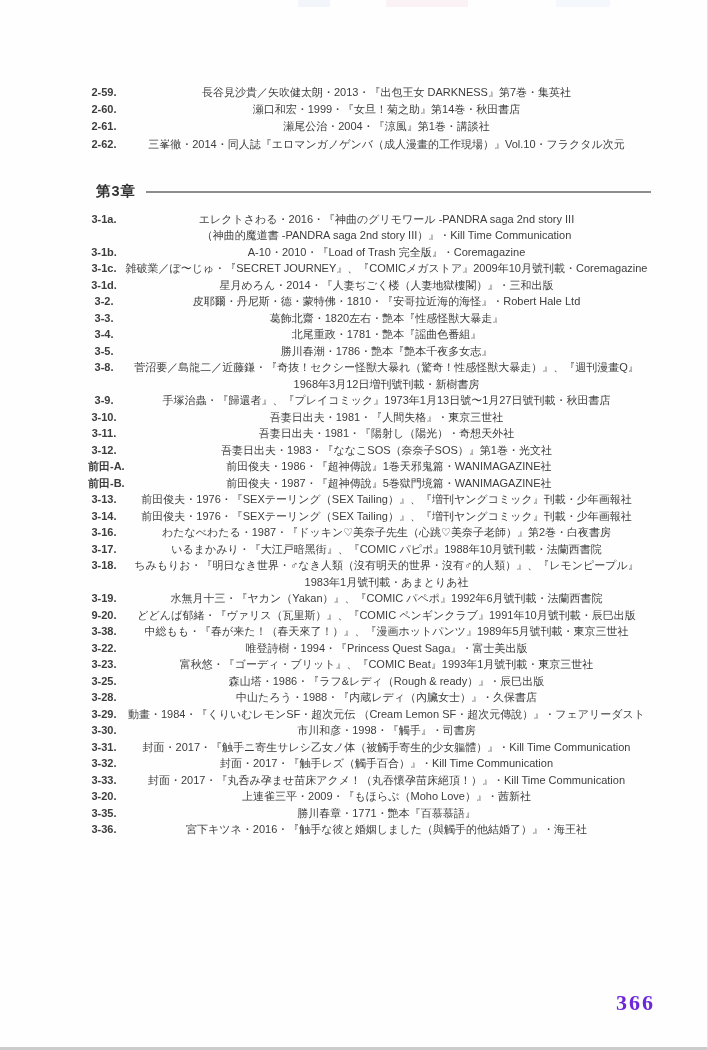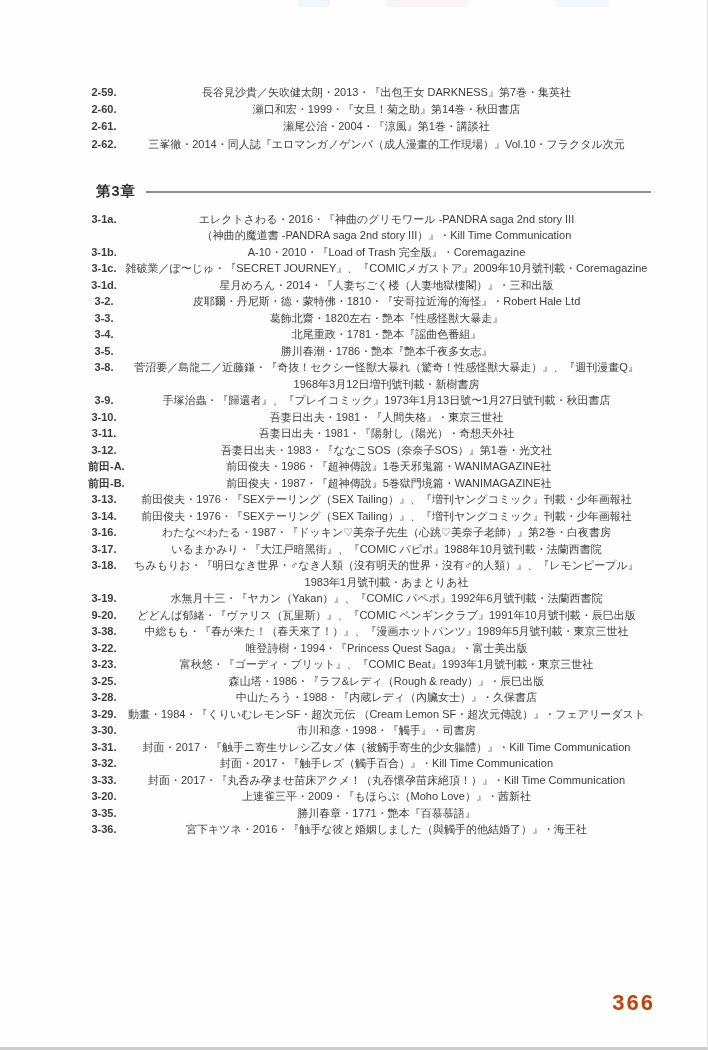--- a/index.html
+++ b/index.html
@@ -64,22 +64,23 @@
     height:2px;
     background:#8d8d8d;
     margin-left:10px;
   }
   .page-number{
     position:absolute;
     right:52px;
     top:990px;
     font-size:22px;
     font-weight:bold;
-    color:#c2410c;
+    color:#6d28d9;
     letter-spacing:2px;
+    font-family:Liberation Serif, serif;
   }
 </style>
 </head>
 <body>
 
 <div class="page">
 
   <div class="scan-artifact sa1"></div>
   <div class="scan-artifact sa2"></div>
   <div class="scan-artifact sa3"></div>

